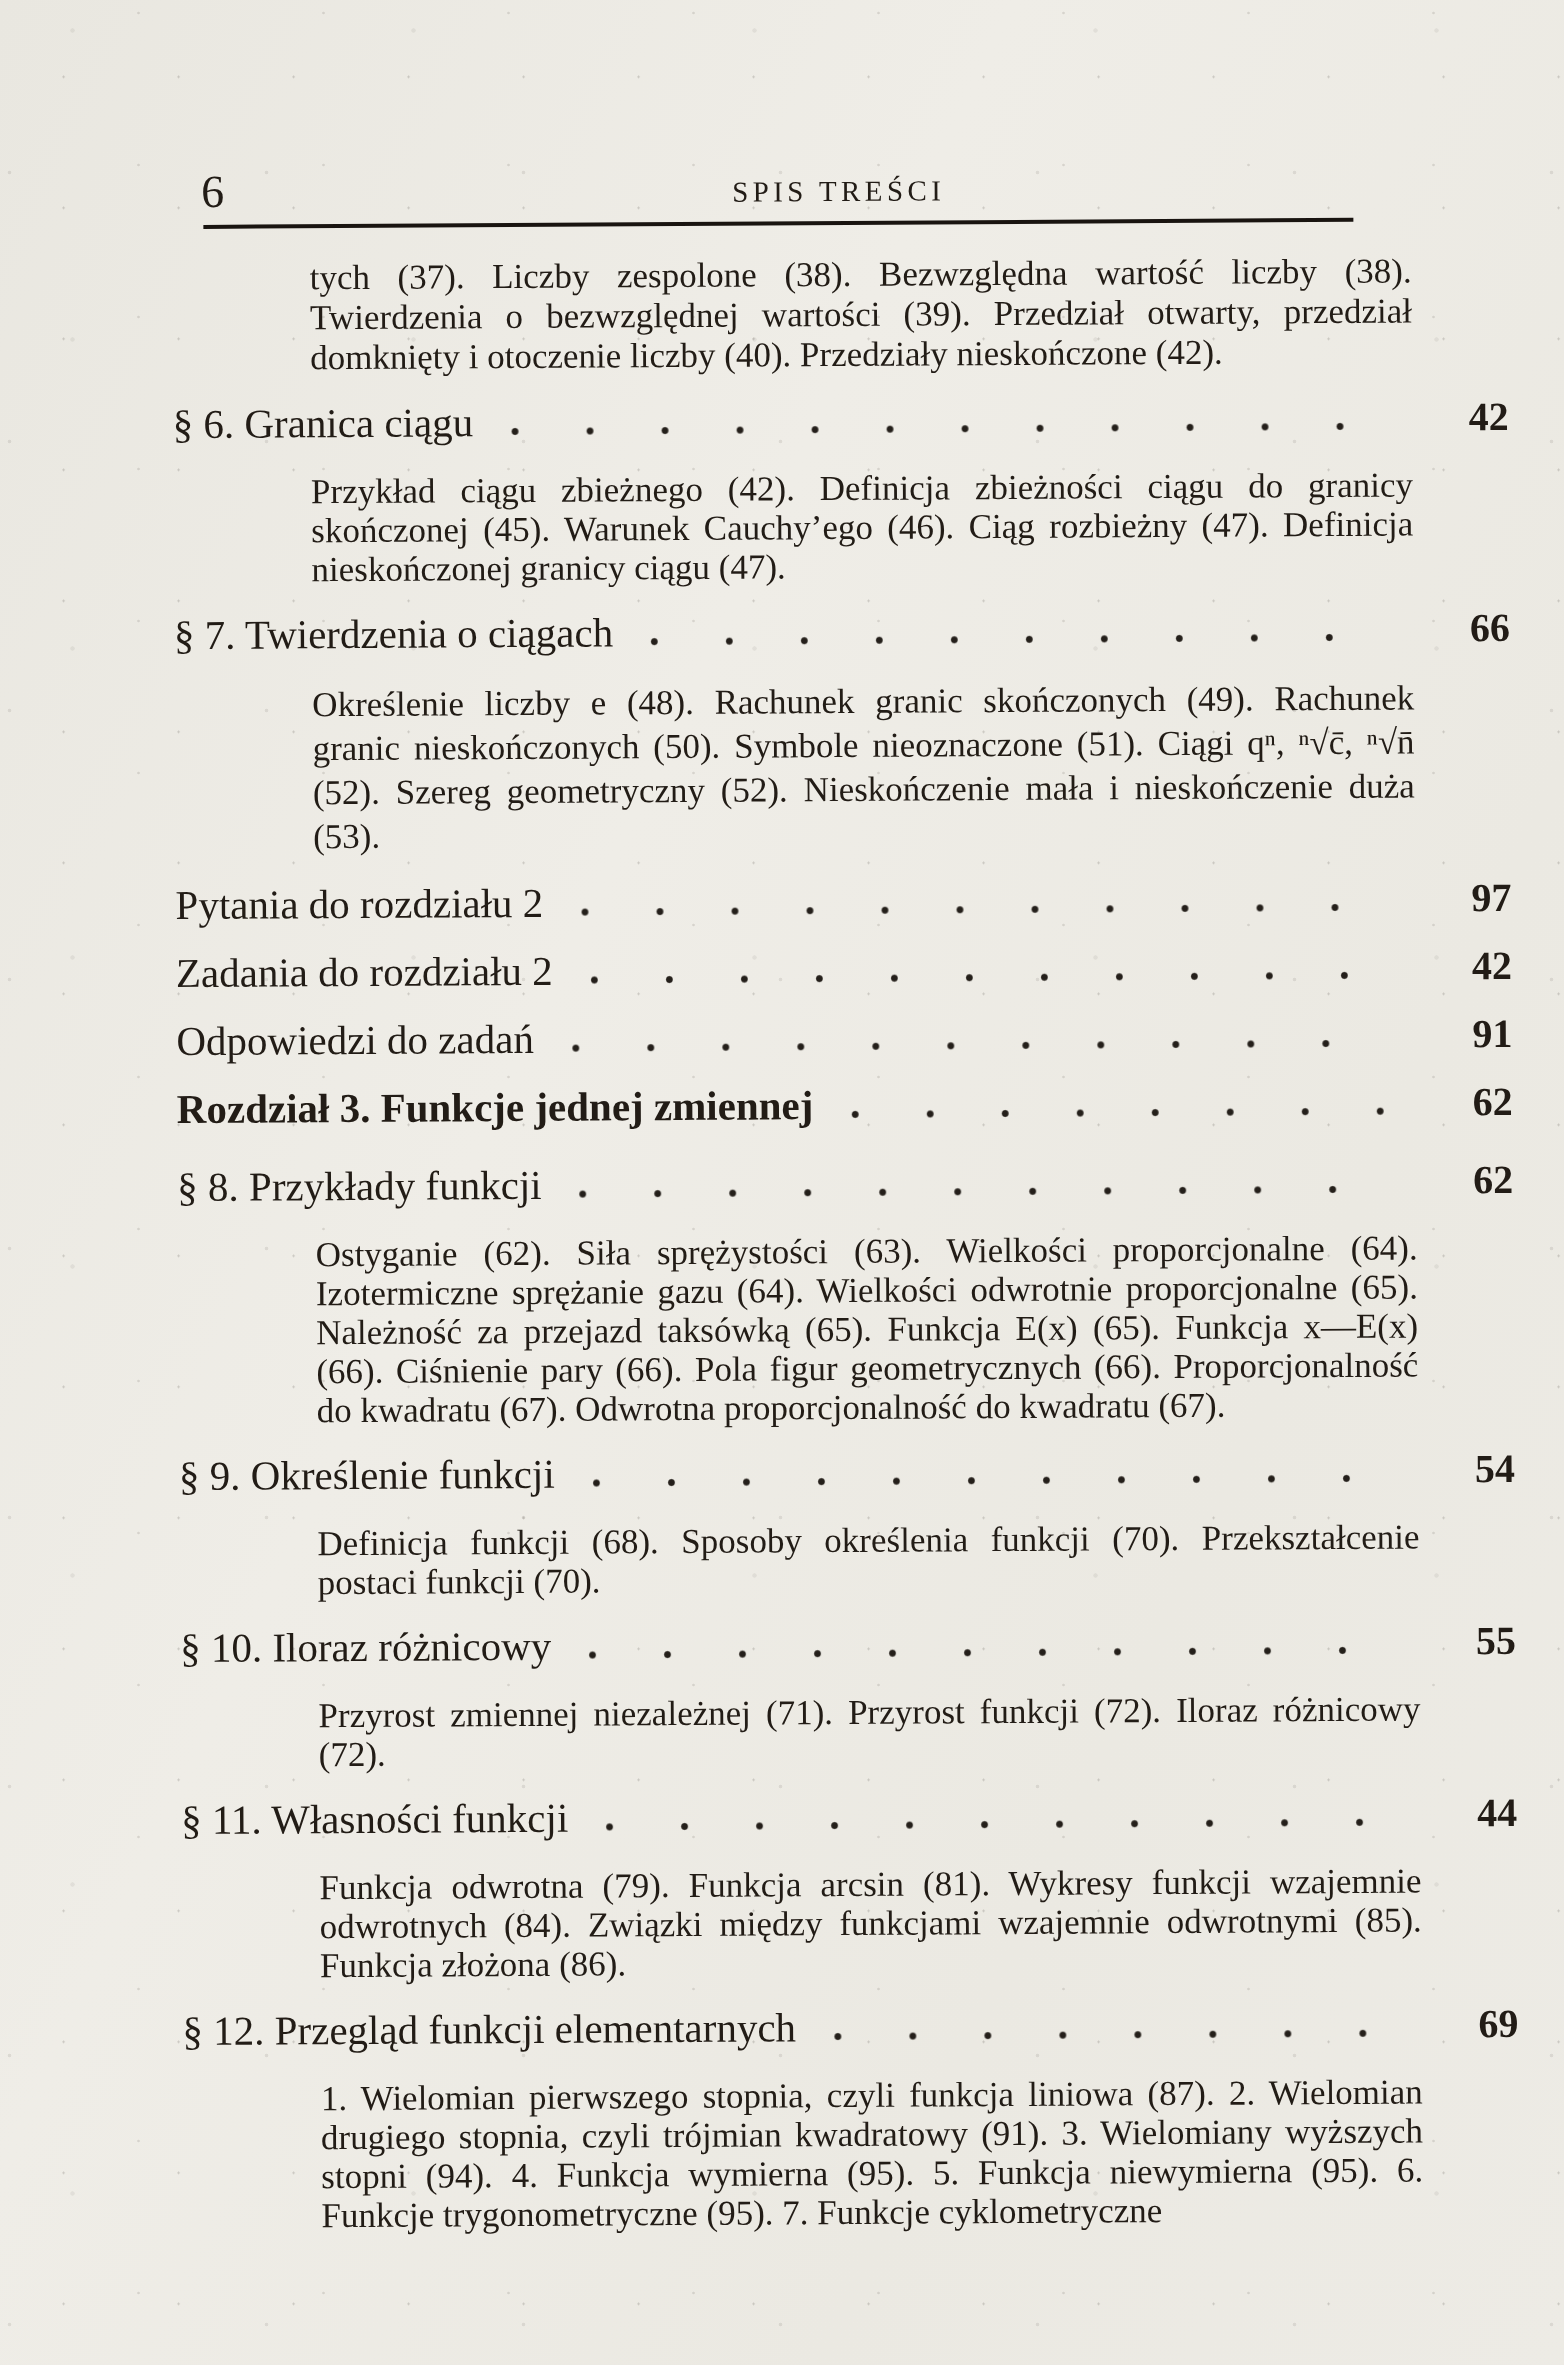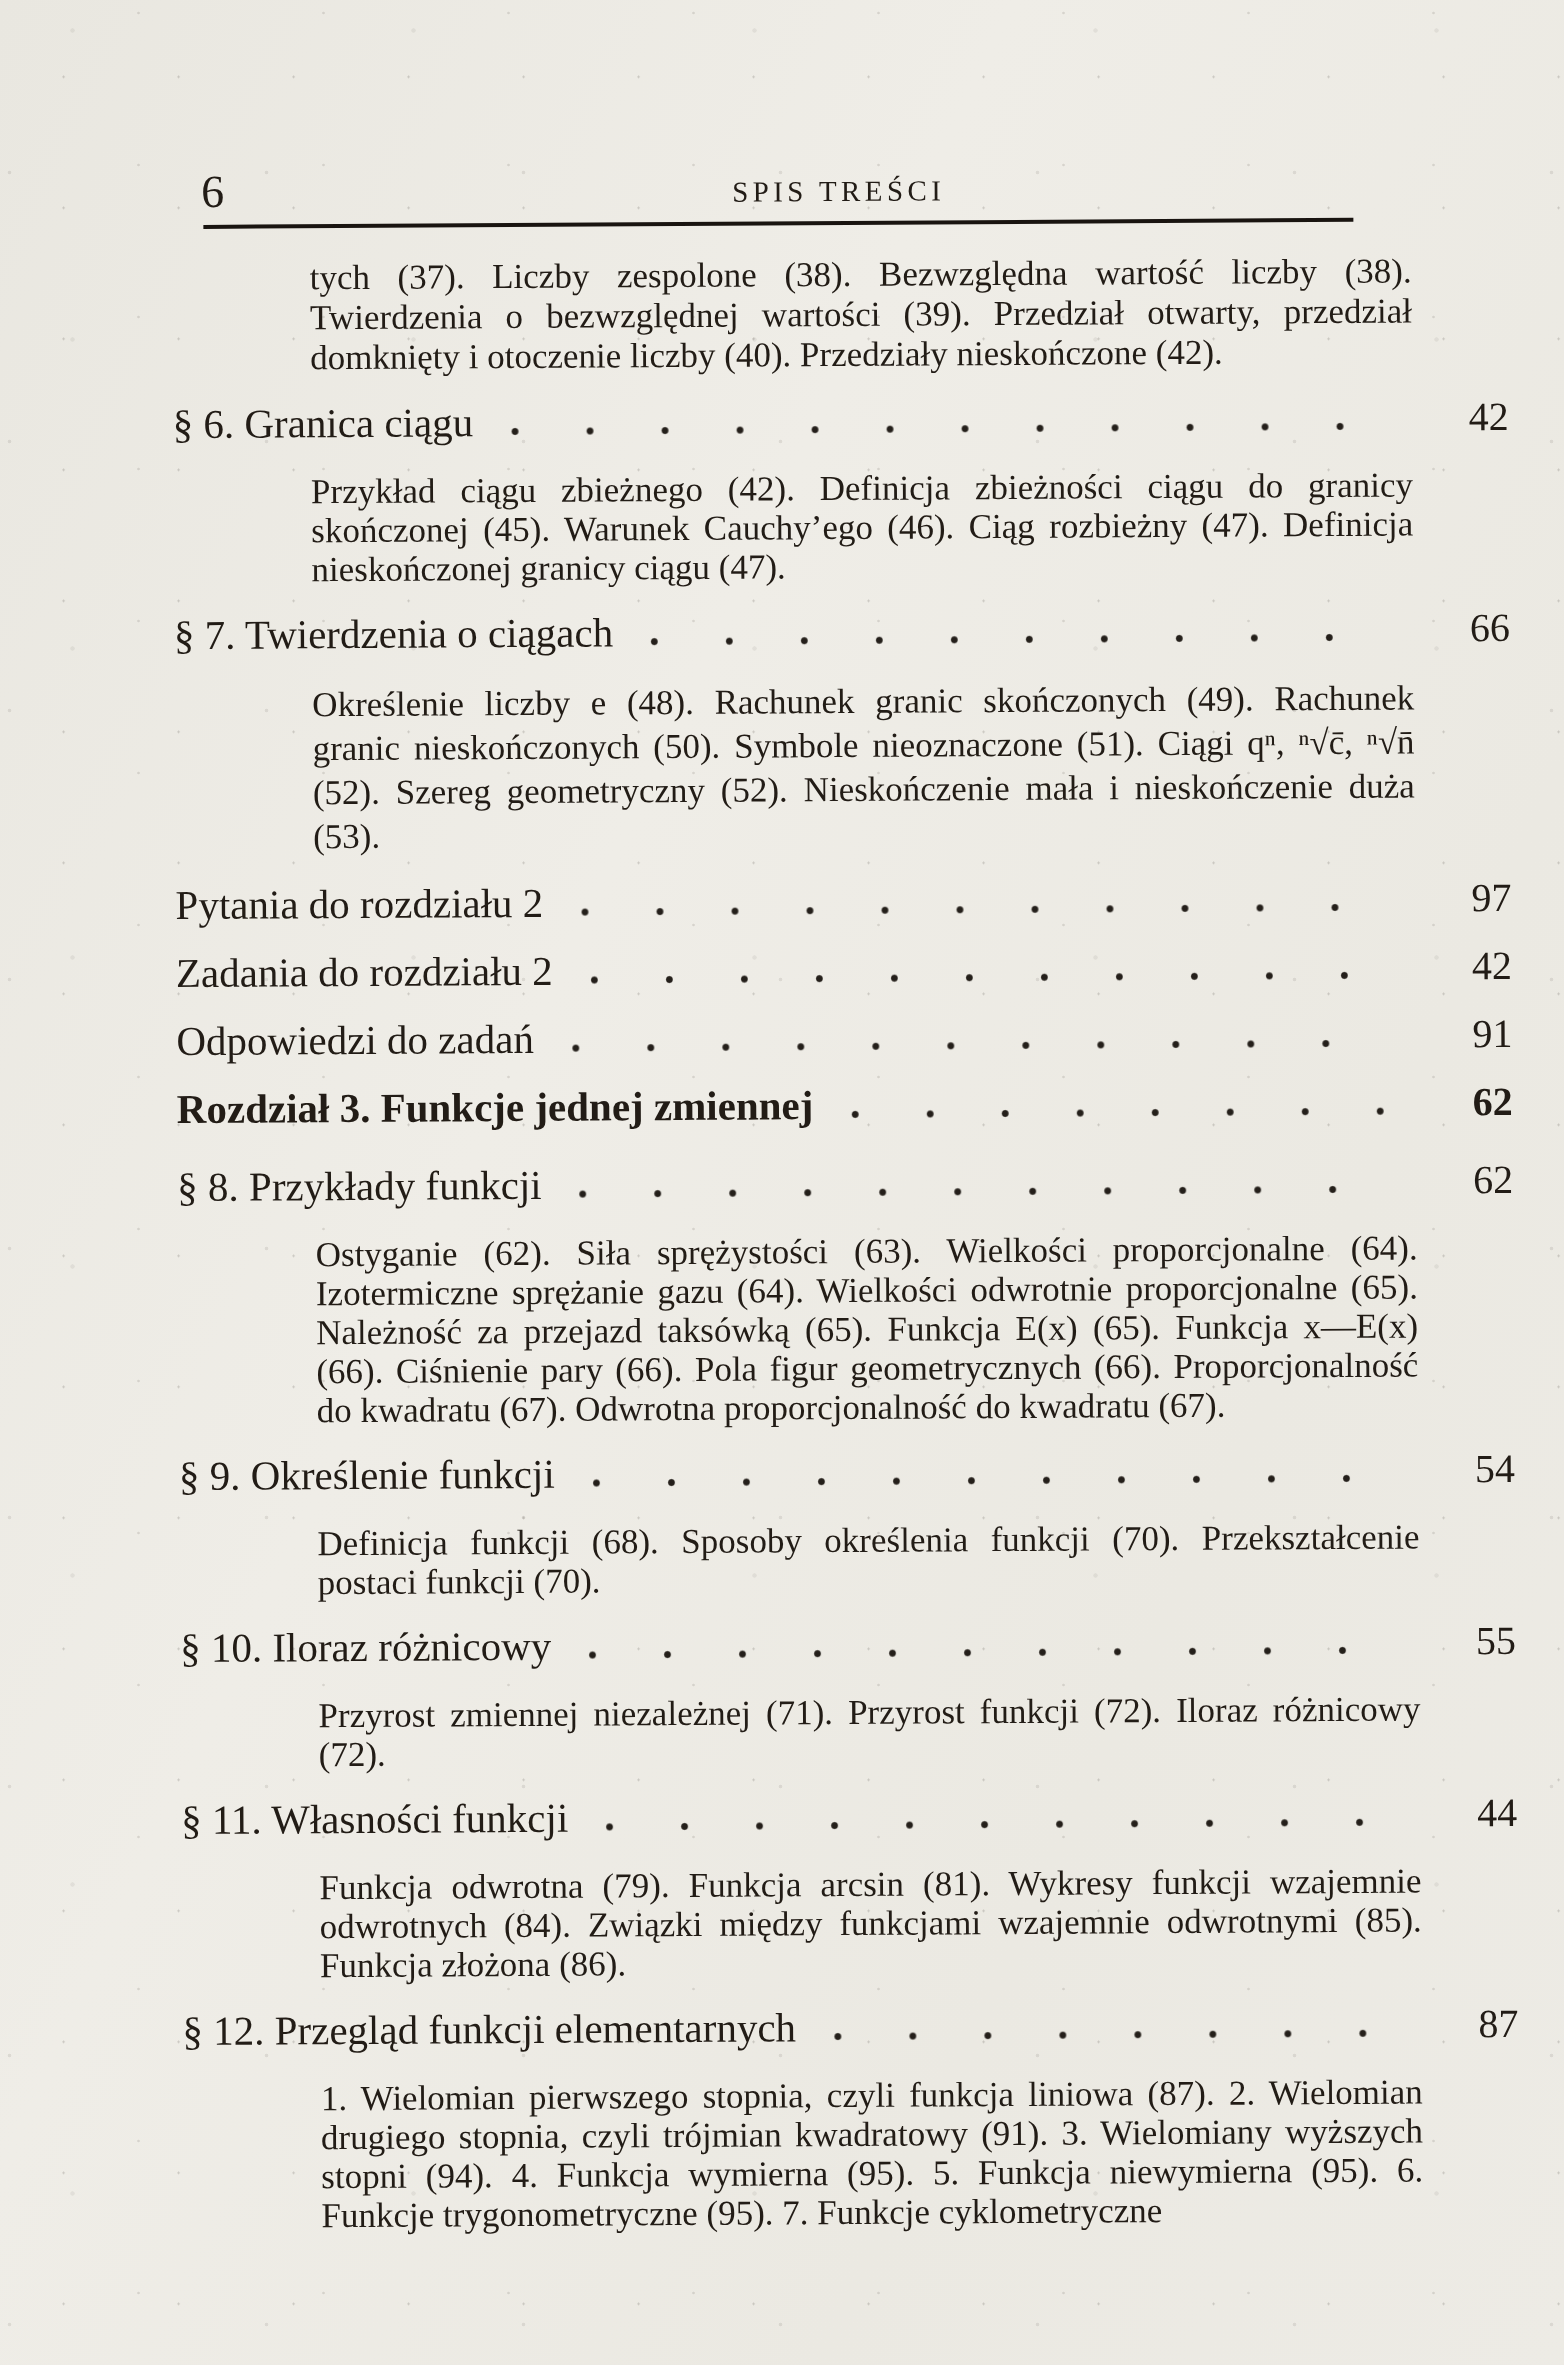--- a/index.html
+++ b/index.html
@@ -78,20 +78,21 @@
     font-size: 41px;
     line-height: 44px;
   }
   .entry.bold .t, .entry.bold .p { font-weight: bold; }
   .entry .t { white-space: nowrap; }
   .entry .p {
     min-width: 68px;
     text-align: right;
     margin-left: 16px;
     font-size: 40px;
+    font-weight: bold;
   }
   .leader {
     flex: 1 1 auto;
     align-self: flex-end;
     height: 8.8px;
     margin: 0 35px 8.8px 37px;
     background-image: radial-gradient(circle at 4.4px 4.4px, #241f1a 2.8px, rgba(0,0,0,0) 4px);
     background-size: 75px 8.8px;
     background-repeat: repeat-x;
     min-width: 53px;
@@ -212,21 +213,21 @@
       <span class="leader"></span>
       <span class="p">44</span>
     </div>
     <p class="desc">Funkcja odwrotna (79). Funkcja arcsin (81). Wykresy funkcji wzajemnie odwrotnych (84). Związki między funkcjami wzajemnie odwrotnymi (85). Funkcja złożona (86).</p>
   </div>
 
   <div class="entry-block">
     <div class="entry">
       <span class="t">§ 12. Przegląd funkcji elementarnych</span>
       <span class="leader"></span>
-      <span class="p">87</span>
+      <span class="p">69</span>
     </div>
     <p class="desc">1. Wielomian pierwszego stopnia, czyli funkcja liniowa (87). 2. Wielomian drugiego stopnia, czyli trójmian kwadratowy (91). 3. Wielomiany wyższych stopni (94). 4. Funkcja wymierna (95). 5. Funkcja niewymierna (95). 6. Funkcje trygonometryczne (95). 7. Funkcje cyklometryczne</p>
   </div>
 </div>
 
   </div>
 </div>
 
 
 </body></html>

